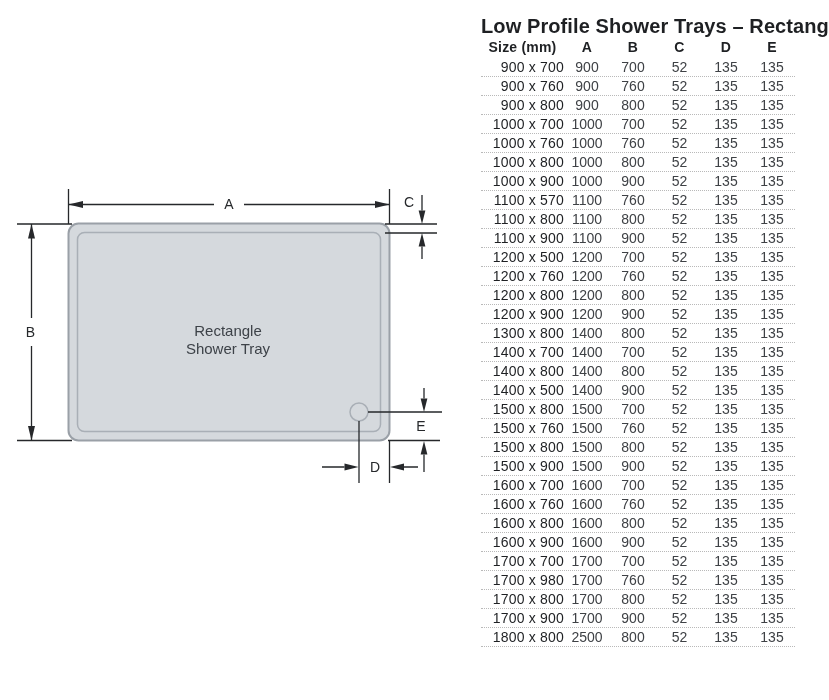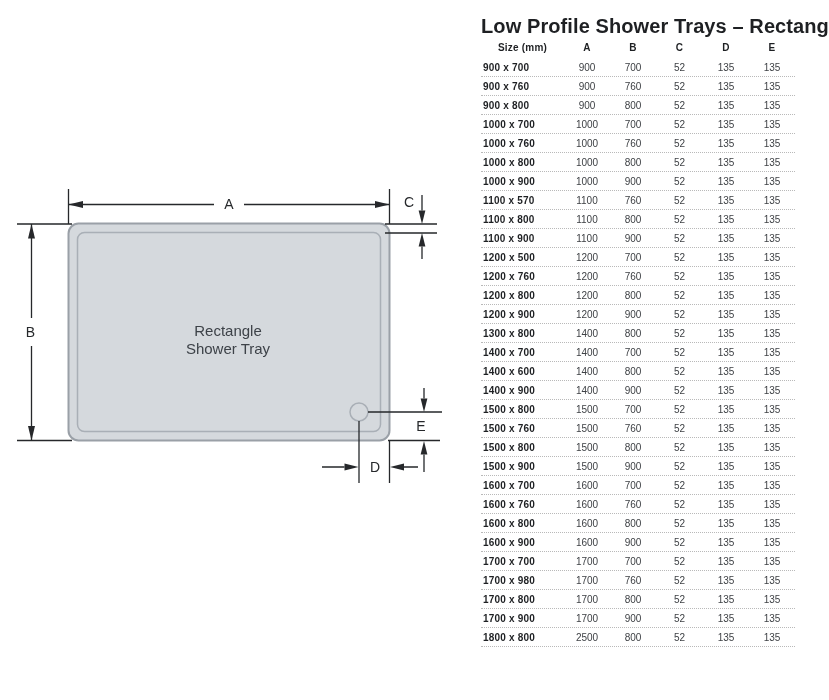--- a/index.html
+++ b/index.html
@@ -16,33 +16,34 @@
   .tray-label { font-family:"Liberation Sans", sans-serif; font-size:15px; fill:#3d4248; }
 
   
   .title {
     position:absolute; left:481px; top:15px;
     font-size:20px; font-weight:bold; color:#1e2023; letter-spacing:.1px;
     white-space:nowrap;
   }
 
   
-  .spec-table { position:absolute; left:481px; top:36px; width:314px; font-size:10px; }
+  .spec-table { position:absolute; left:481px; top:36px; width:314px; font-size:14px; }
   .trow {
     display:grid; grid-template-columns:83px 46px 46px 47px 46px 46px;
     height:19px; align-items:center; box-sizing:border-box;
   }
   .thead-row { height:22px; }
   .tbody .trow { border-bottom:1px dotted #b9b9b9; }
   .cell-head, .cell-head-size {
     font-weight:bold; color:#1e2023; text-align:center; letter-spacing:.2px;
   }
   .cell-size {
-    font-weight:bold; color:#1e2023; padding-left:2px; letter-spacing:.2px;
+    font-weight:normal; color:#1e2023; padding-left:2px; letter-spacing:.2px;
     white-space:nowrap;
+    text-align:right;
   }
   .cell-num { text-align:center; color:#3e4145; }
 </style>
 </head>
 <body>
 
 <div class="stage">
 
   <svg class="diagram" width="460" height="320" viewBox="0 180 460 320">
 
@@ -228,29 +229,29 @@
         </div>
         <div class="trow">
           <div class="cell-size">1400 x 700</div>
           <div class="cell-num">1400</div>
           <div class="cell-num">700</div>
           <div class="cell-num">52</div>
           <div class="cell-num">135</div>
           <div class="cell-num">135</div>
         </div>
         <div class="trow">
-          <div class="cell-size">1400 x 600</div>
+          <div class="cell-size">1400 x 800</div>
           <div class="cell-num">1400</div>
           <div class="cell-num">800</div>
           <div class="cell-num">52</div>
           <div class="cell-num">135</div>
           <div class="cell-num">135</div>
         </div>
         <div class="trow">
-          <div class="cell-size">1400 x 900</div>
+          <div class="cell-size">1400 x 500</div>
           <div class="cell-num">1400</div>
           <div class="cell-num">900</div>
           <div class="cell-num">52</div>
           <div class="cell-num">135</div>
           <div class="cell-num">135</div>
         </div>
         <div class="trow">
           <div class="cell-size">1500 x 800</div>
           <div class="cell-num">1500</div>
           <div class="cell-num">700</div>

